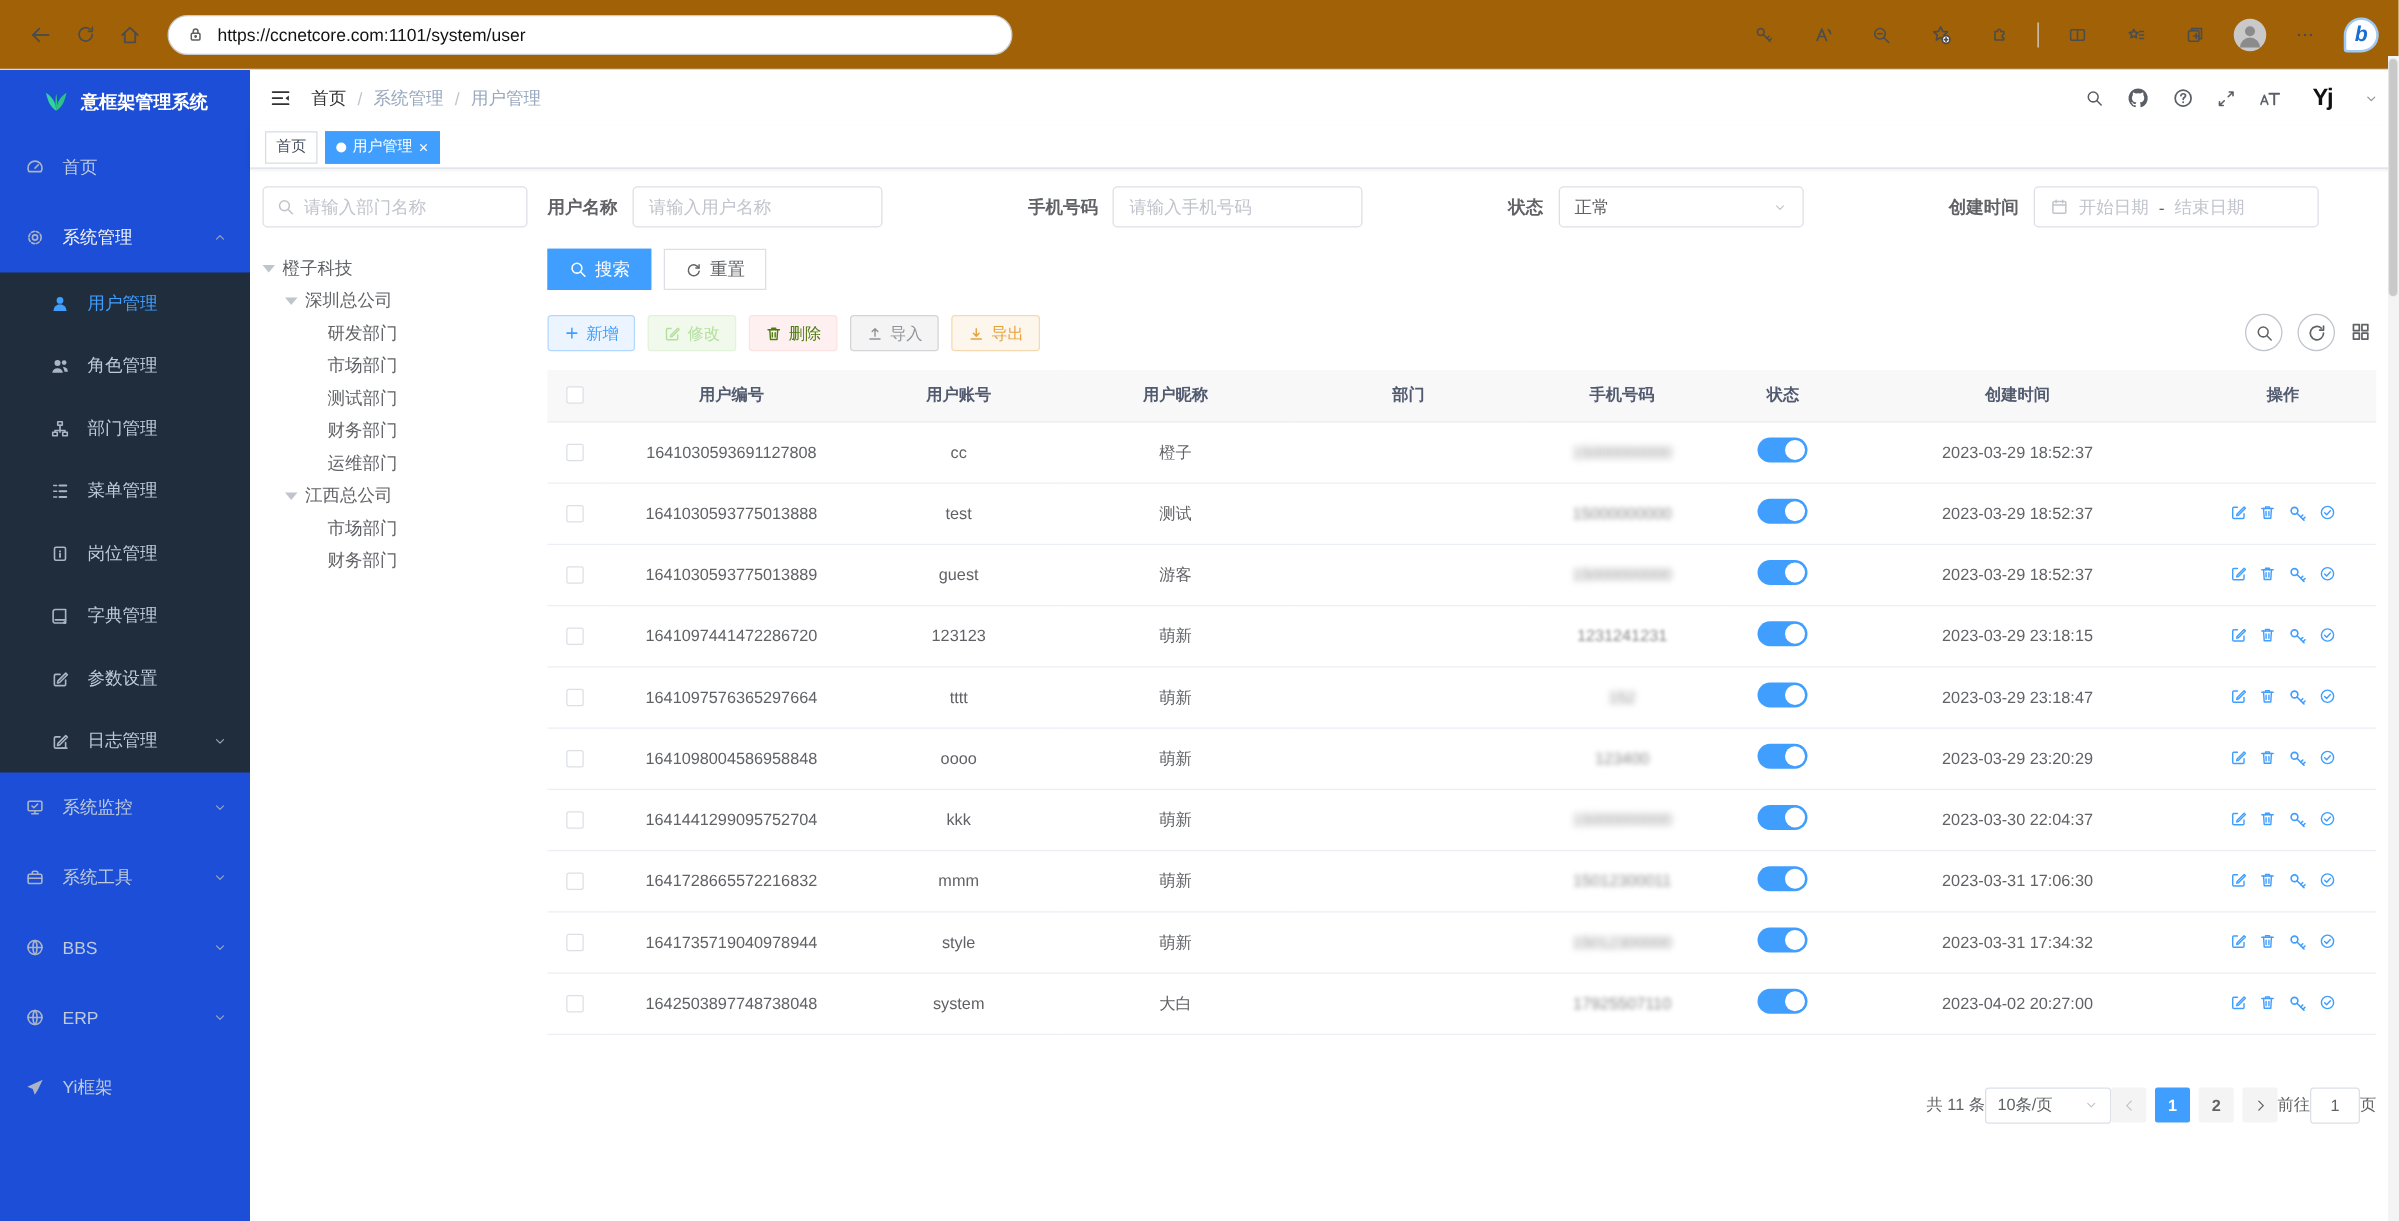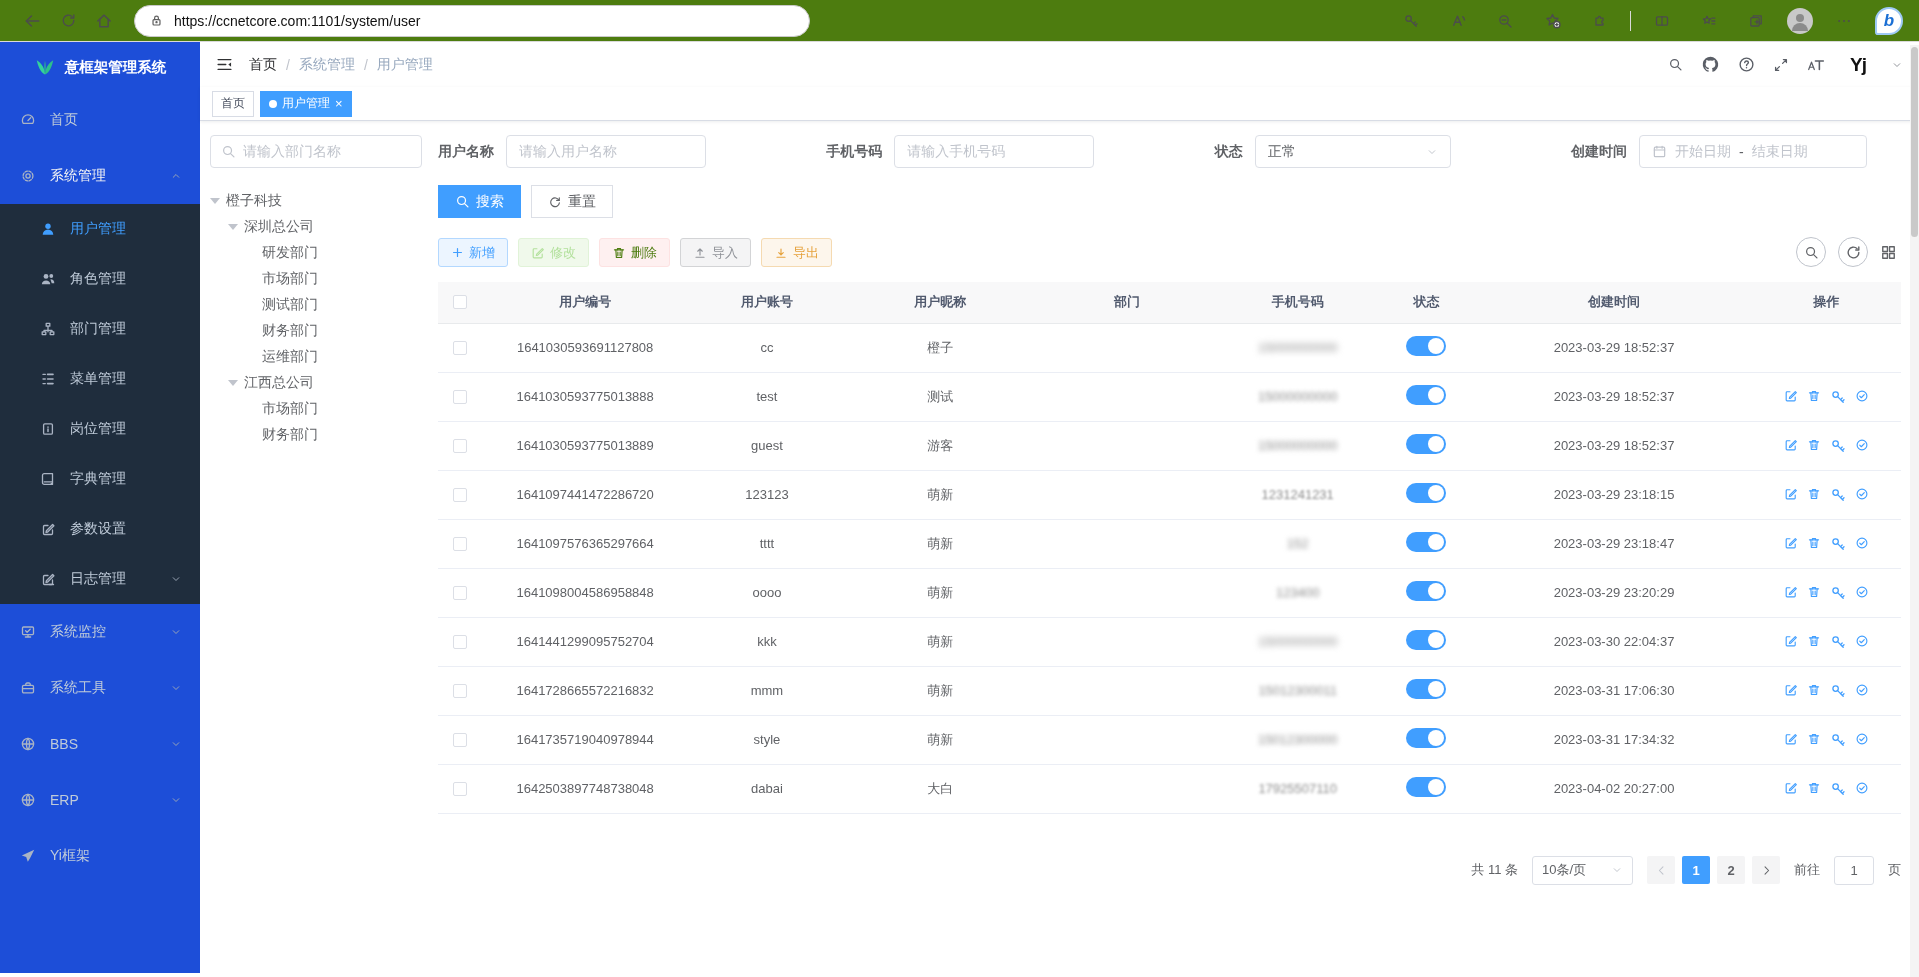--- a/index.html
+++ b/index.html
@@ -2,21 +2,21 @@
 <html><head>
 <meta charset="utf-8">
 <style>
   * { box-sizing: border-box; margin: 0; padding: 0; }
   html,body { width:1919px; height:977px; overflow:hidden;
     font-family:"Liberation Sans","DejaVu Sans",sans-serif; background:#fff; }
   .ic { display:inline-block; vertical-align:middle; }
   svg { display:block; }
 
   
-  .chrome { height:42px; background:#4d7c0f; border-bottom:1px solid #dadada;
+  .chrome { height:56px; background:#a16207; border-bottom:1px solid #dadada;
     display:flex; align-items:center; padding:0 16px; gap:4px; }
   .chrome-btn { width:32px; height:32px; border-radius:6px; display:flex;
     align-items:center; justify-content:center; color:#4c4c4c; cursor:pointer; }
   .url-pill { width:676px; height:32px; margin-left:10px; border:1px solid #c9c9c9;
     border-radius:16px; background:#fff; display:flex; align-items:center;
     padding:0 14px; gap:10px; font-size:14px; color:#111; }
   .chrome-right { margin-left:auto; display:flex; align-items:center; gap:15px; color:#464646; }
   .chrome-divider { width:1px; height:20px; background:#d9d9d9; }
   .avatar-circle { width:26px; height:26px; border-radius:50%; background:#c9c9c9;
     display:flex; align-items:center; justify-content:center; overflow:hidden; }
@@ -63,21 +63,21 @@
   .dept-search { height:33px; border:1px solid #dcdfe6; border-radius:4px; display:flex;
     align-items:center; padding:0 10px; gap:7px; color:#c0c4cc; font-size:14px;
     margin-bottom:20px; background:#fff; cursor:text; }
   .tree { font-size:14px; color:#606266; }
   .tree-node { height:26px; display:flex; align-items:center; cursor:pointer; }
   .tree-caret { width:0; height:0; border-left:5px solid transparent;
     border-right:5px solid transparent; border-top:6px solid #c0c4cc; margin-right:6px; }
   .tree-spacer { width:16px; }
 
   .right-panel { flex:1; display:flex; flex-direction:column; min-width:0; }
-  .filter-row { display:flex; align-items:center; justify-content:space-between; margin-right:34px; }
+  .filter-row { display:flex; align-items:center; justify-content:space-between; margin-right:46px; }
   .f-group { display:flex; align-items:center; gap:12px; }
   .f-label { font-size:14px; color:#606266; font-weight:700; white-space:nowrap; }
   .f-box { height:33px; border:1px solid #dcdfe6; border-radius:4px; background:#fff;
     display:flex; align-items:center; padding:0 12px; font-size:14px; color:#606266; }
   .placeholder { color:#c0c4cc; }
   .f-input { width:200px; cursor:text; }
   .f-select { width:196px; justify-content:space-between; cursor:pointer; }
   .f-date { width:228px; gap:8px; cursor:pointer; }
   .date-sep { color:#606266; }
 
@@ -107,21 +107,21 @@
   .checkbox { width:14px; height:14px; border:1px solid #dcdfe6; border-radius:2px;
     background:#fff; margin:0 auto; cursor:pointer; }
   .switch { width:40px; height:20px; border-radius:10px; background:#409eff;
     position:relative; display:inline-block; cursor:pointer; }
   .switch::after { content:""; position:absolute; right:2px; top:2px; width:16px;
     height:16px; border-radius:50%; background:#fff; }
   .blurred { color:#8c8c8c; display:inline-block; }
   .ops { display:flex; justify-content:center; gap:9px; color:#409eff; }
   .op { cursor:pointer; }
 
-  .pagination { display:flex; align-items:center; justify-content:flex-end; gap:14px;
+  .pagination { display:flex; align-items:center; justify-content:flex-end; 
     margin-top:42px; font-size:13px; color:#606266; }
   .page-size { width:101px; height:29px; border:1px solid #dcdfe6; border-radius:3px;
     display:flex; align-items:center; justify-content:space-between; padding:0 9px;
     color:#606266; cursor:pointer; background:#fff; }
   .pager { display:flex; gap:7px; }
   .page-btn { min-width:28px; height:28px; background:#f4f4f5; border-radius:2px;
     display:flex; align-items:center; justify-content:center; color:#606266;
     font-weight:600; cursor:pointer; padding:0 4px; }
   .page-btn.active { background:#409eff; color:#fff; }
   .goto-input { width:40px; height:29px; border:1px solid #dcdfe6; border-radius:3px;
@@ -1099,21 +1099,21 @@
                       </svg>
                     </span>
                   </div>
                 </td>
               </tr>
               <tr>
                 <td>
                   <div class="checkbox"></div>
                 </td>
                 <td>1642503897748738048</td>
-                <td>dabai</td>
+                <td>system</td>
                 <td>大白</td>
                 <td></td>
                 <td><span class="blurred" style="filter: blur(1.6px);">17925507110</span></td>
                 <td><div class="switch"></div></td>
                 <td>2023-04-02 20:27:00</td>
                 <td>
                   <div class="ops">
                     <span class="op ic">
                       <svg width="14" height="14" viewBox="0 0 16 16" fill="none" stroke="currentColor" stroke-width="1.3" stroke-linecap="round" stroke-linejoin="round">
                         <path d="M12.8 9.2v3.3a1 1 0 0 1-1 1H3.5a1 1 0 0 1-1-1V4.2a1 1 0 0 1 1-1h3.3"></path>

